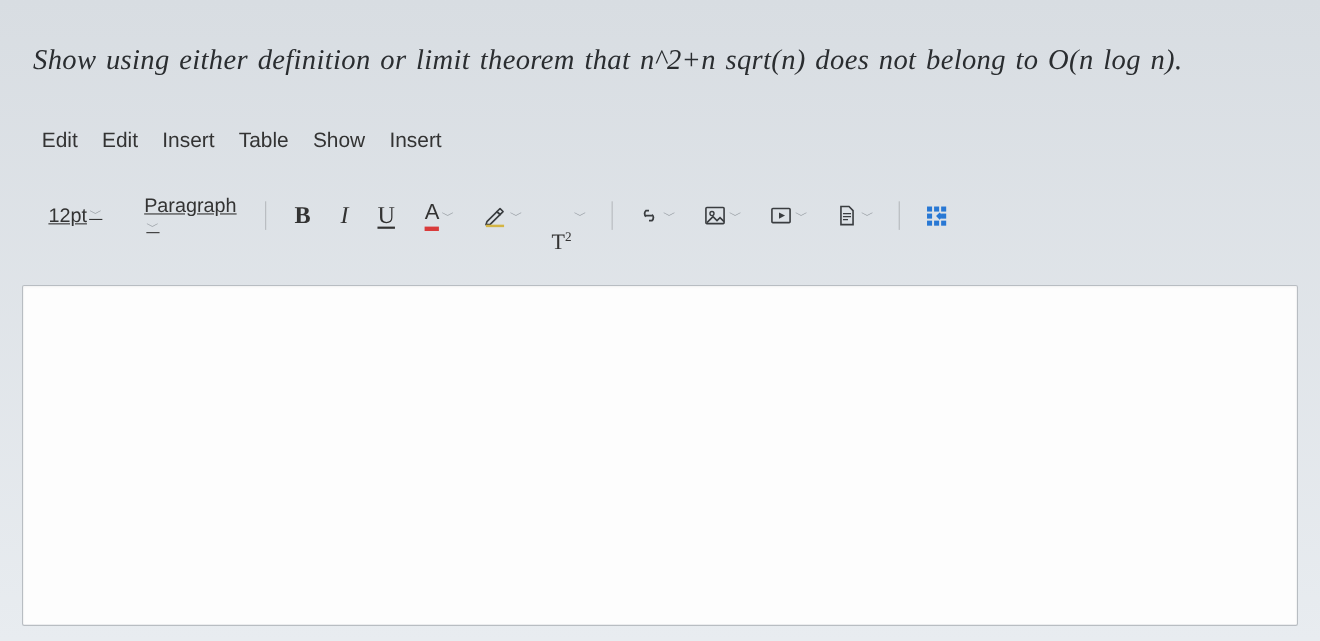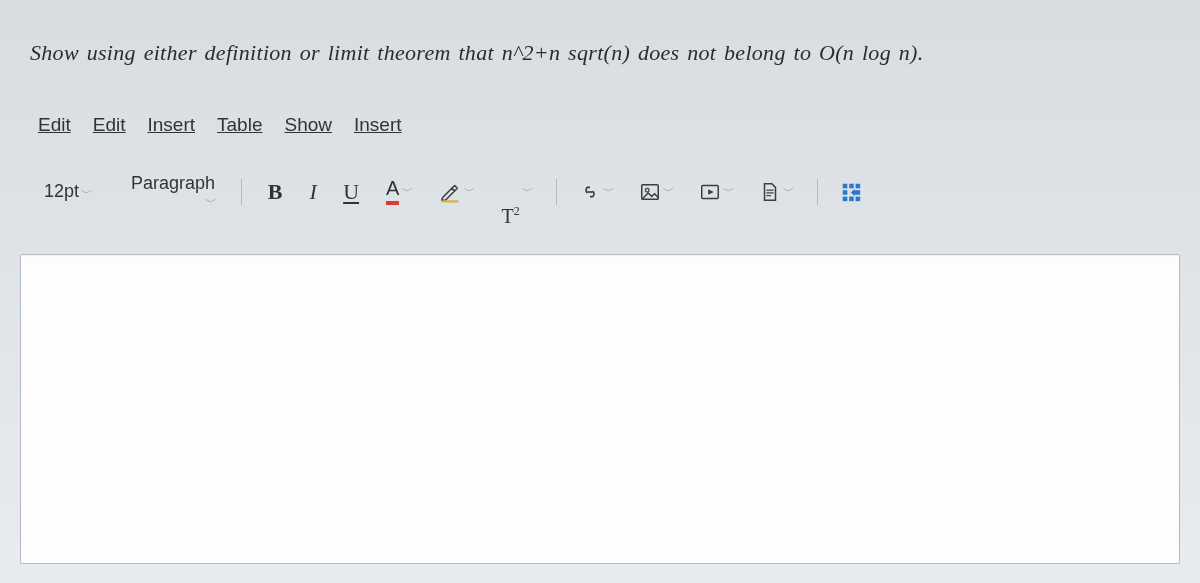--- a/index.html
+++ b/index.html
@@ -9,35 +9,34 @@
     }
     body {
       font-family: Arial, Helvetica, sans-serif;
       background: linear-gradient(180deg, #d8dde2 0%, #e8ecf0 100%);
       width: 1200px;
       height: 583px;
       overflow: hidden;
       padding: 20px;
     }
     .question-prompt {
-      font-size: 22px;
+      font-size: 26px;
       color: #2a2d30;
       margin: 20px 10px 40px 10px;
       font-family: Georgia, 'Times New Roman', serif;
       font-style: italic;
       letter-spacing: 0.3px;
       word-spacing: 2px;
     }
     .menubar {
       display: flex;
       gap: 22px;
       padding: 8px 18px 14px 18px;
       font-size: 19px;
       color: #333;
-      text-decoration: underline;
     }
     .menubar .menu-item {
       cursor: pointer;
     }
     .toolbar {
       display: flex;
       align-items: center;
       padding: 6px 18px 10px 18px;
       gap: 8px;
       font-size: 18px;
@@ -50,23 +49,24 @@
       margin: 0 10px;
     }
     .chevron {
       display: inline-block;
       font-size: 12px;
       color: #9aa0a6;
       margin-left: 2px;
     }
     .font-size-selector, .paragraph-selector {
       display: flex;
-      align-items: flex-end;
+      align-items: flex-start;
       cursor: pointer;
       padding: 4px 6px;
+      text-decoration: underline;
     }
     .btn {
       display: flex;
       align-items: center;
       justify-content: center;
       min-width: 30px;
       height: 30px;
       cursor: pointer;
       padding: 0 4px;
     }

